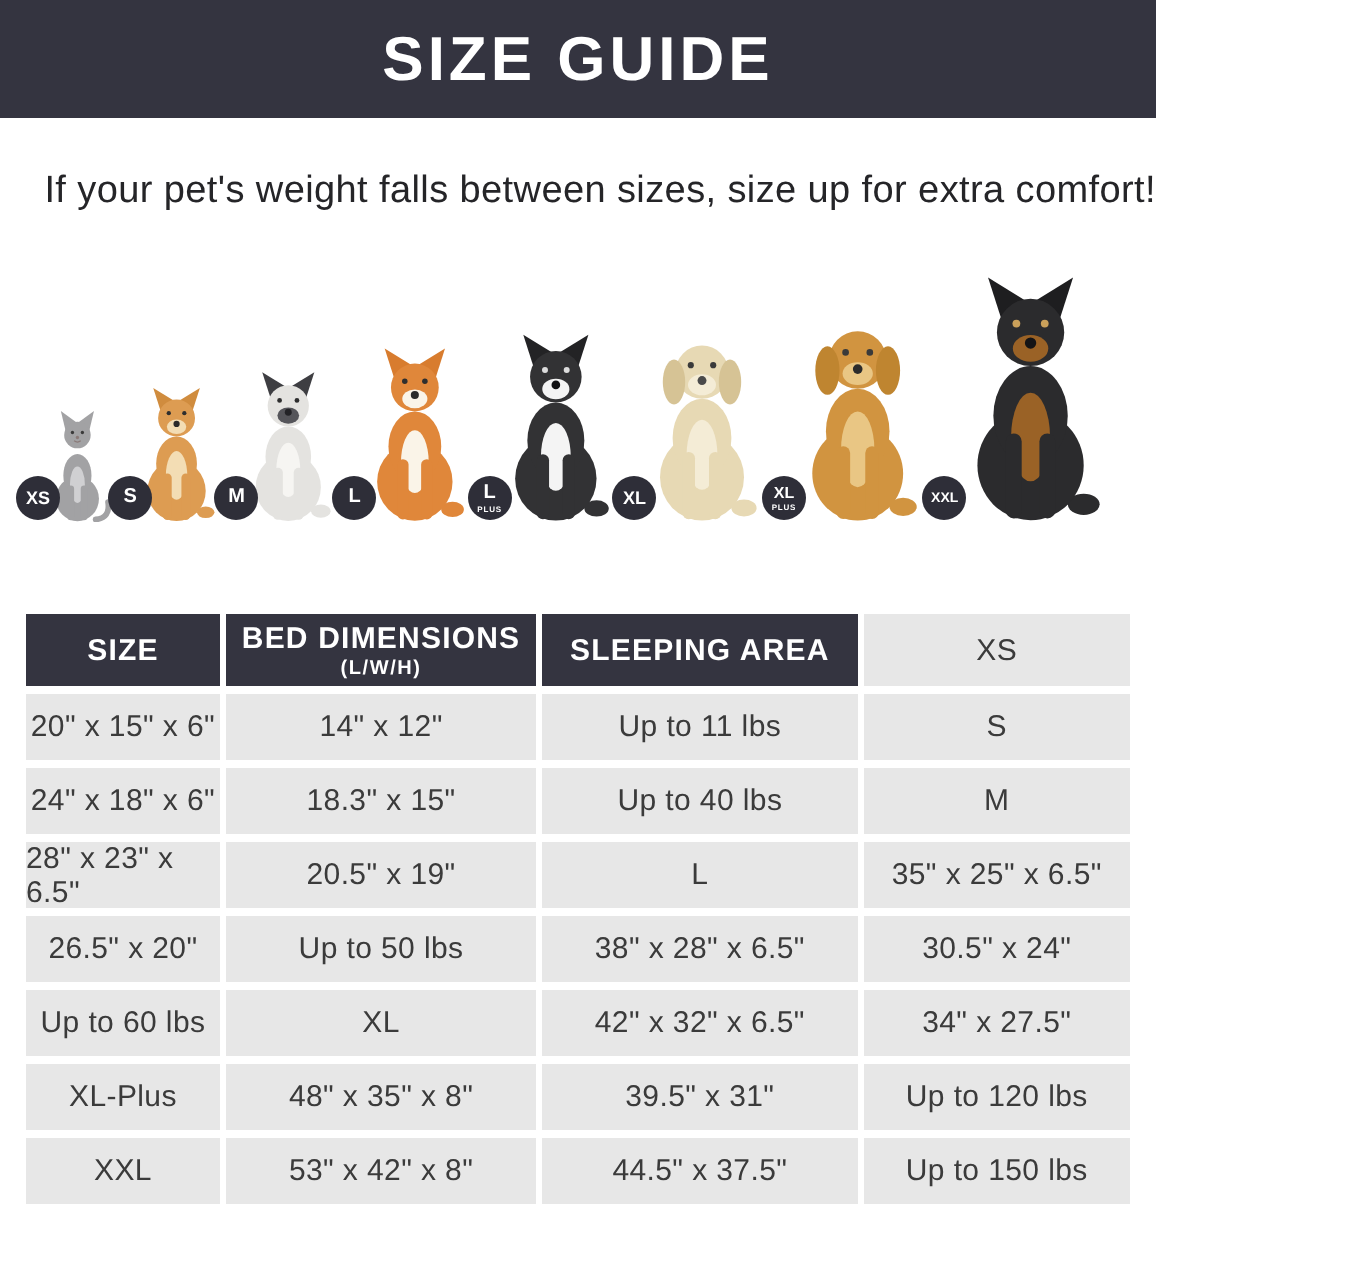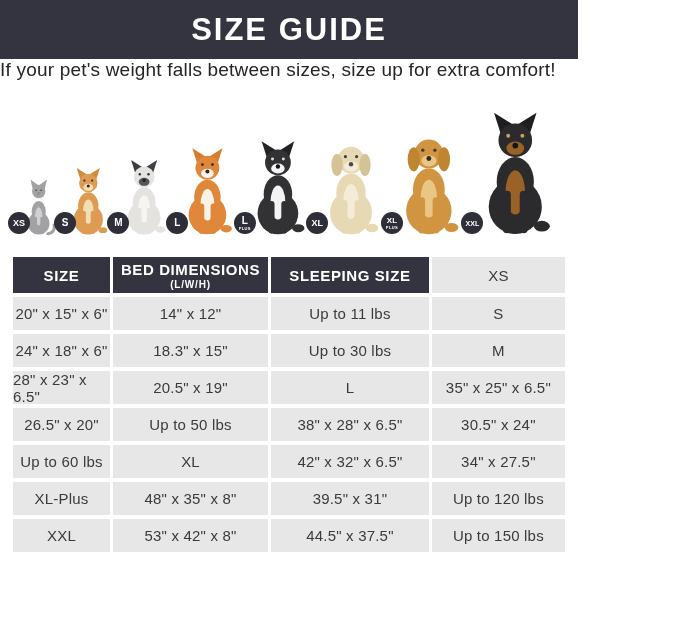--- a/index.html
+++ b/index.html
@@ -3,32 +3,32 @@
 <meta charset="utf-8">
 <style>
   * { box-sizing: border-box; }
   html,body { margin:0; padding:0; background:#fff; }
   body { font-family:"Liberation Sans", sans-serif; }
   .page { width:578px; height:641px; background:#fff; overflow:hidden; position:relative; }
 
   .topbar { height:59px; background:var(--header-bg,#343440); display:flex; align-items:center; justify-content:center; }
   .topbar .title { color:#fff; font-size:31px; font-weight:bold; letter-spacing:2px; }
 
-  .subtitle { text-align:left; font-size:19px; color:#252528; letter-spacing:0.2px; }
+  .subtitle { margin-top:26px; text-align:right; font-size:19px; color:#252528; letter-spacing:0.2px; }
 
   .pets { height:138px; margin:16px 18px 0 18px; display:flex; align-items:flex-end; justify-content:space-between; }
   .pet { position:relative; display:flex; align-items:flex-end; justify-content:center; }
   .pet svg { width:auto; display:block; }
   .badge { position:absolute; left:-10px; bottom:1px; width:22px; height:22px; border-radius:50%;
            background:var(--badge-bg,#2e2e38); color:#fff; display:flex; flex-direction:column;
            align-items:center; justify-content:center; line-height:1; font-weight:bold; z-index:2; }
   .badge-main { letter-spacing:0; }
   .badge-sub { font-size:4px; letter-spacing:0.4px; margin-top:1px; }
 
-  .size-table { margin:22px 13px 0 13px; display:grid;
+  .size-table { margin:46px 13px 0 13px; display:grid;
                 grid-template-columns:115fr 184fr 187fr 158fr;
                 grid-template-rows:36px; grid-auto-rows:33px;
                 column-gap:3px; row-gap:4px; }
   .th { background:var(--header-bg,#343440); color:#fff; display:flex; flex-direction:column;
         align-items:center; justify-content:center; font-weight:bold; font-size:15px; letter-spacing:0.6px; }
   .th .sub { font-size:10px; letter-spacing:0.8px; margin-top:1px; }
   .td { background:var(--row-bg,#e7e7e7); color:var(--text-color,#3b3b3b); display:flex;
         align-items:center; justify-content:center; font-size:15px; letter-spacing:0.2px; }
 </style>
 </head>
@@ -225,30 +225,30 @@
 
   <div class="size-table">
       <div class="th">
         <span>SIZE</span>
       </div>
       <div class="th">
         <span>BED DIMENSIONS</span>
         <span class="sub">(L/W/H)</span>
       </div>
       <div class="th">
-        <span>SLEEPING SIZE</span>
+        <span>SLEEPING AREA</span>
       </div>
       <div class="td">XS</div>
       <div class="td">20" x 15" x 6"</div>
       <div class="td">14" x 12"</div>
       <div class="td">Up to 11 lbs</div>
       <div class="td">S</div>
       <div class="td">24" x 18" x 6"</div>
       <div class="td">18.3" x 15"</div>
-      <div class="td">Up to 30 lbs</div>
+      <div class="td">Up to 40 lbs</div>
       <div class="td">M</div>
       <div class="td">28" x 23" x 6.5"</div>
       <div class="td">20.5" x 19"</div>
       <div class="td">L</div>
       <div class="td">35" x 25" x 6.5"</div>
       <div class="td">26.5" x 20"</div>
       <div class="td">Up to 50 lbs</div>
       <div class="td">38" x 28" x 6.5"</div>
       <div class="td">30.5" x 24"</div>
       <div class="td">Up to 60 lbs</div>

